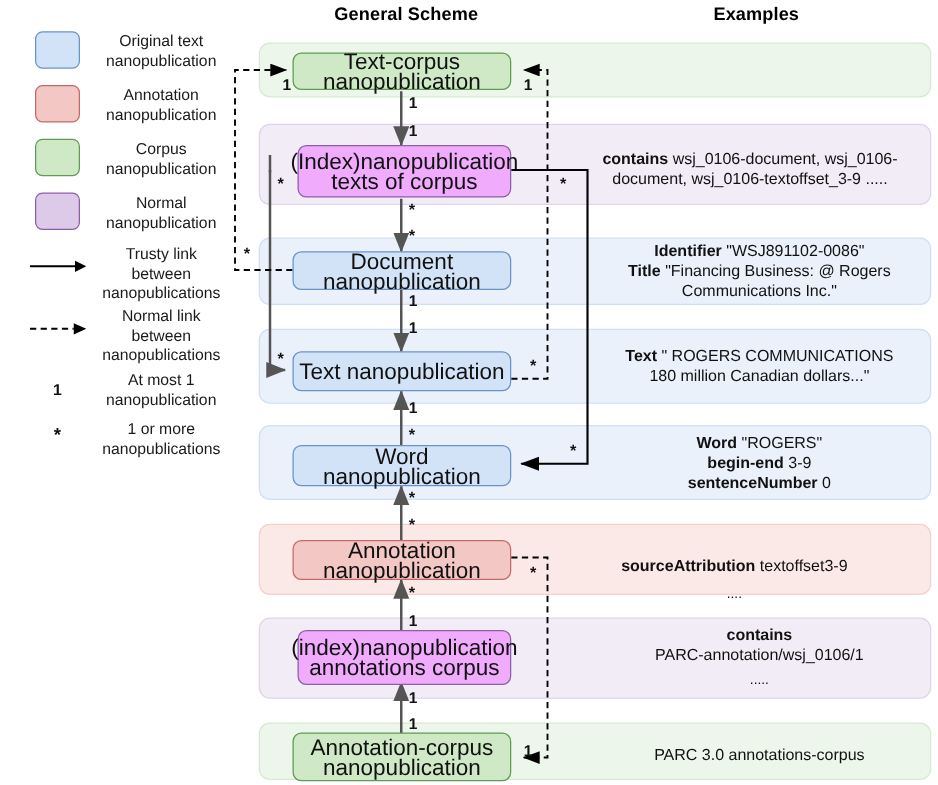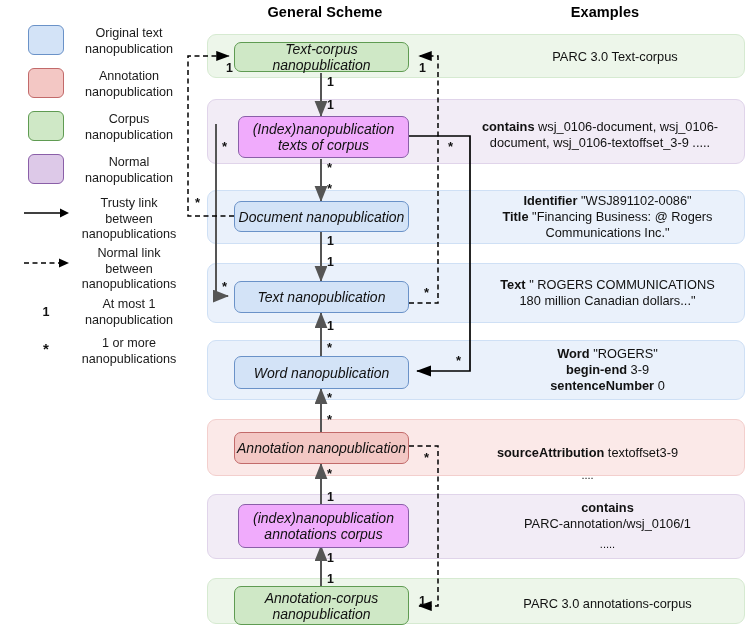--- a/index.html
+++ b/index.html
@@ -41,21 +41,21 @@
   .band-blue  {background:#eaf1fb;border-color:#cfe0f5;}
   .band-red   {background:#fbe9e8;border-color:#f3cfcd;}
   .band-green {background:#edf6ea;border-color:#d6ead1;}
   .band-purple{background:#f2ecf6;border-color:#e0d4ea;}
 
   
   .node{
     position:absolute;border-radius:7px;box-sizing:border-box;
     border-width:1.7px;border-style:solid;
     display:flex;align-items:center;justify-content:center;
-    text-align:center;font-size:14px;line-height:16px;color:#111;font-style:italic;
+    text-align:center;font-size:18px;line-height:16px;color:#111;
   }
   .n-blue  {background:#d3e3f7;border-color:#6a92c8;}
   .n-red   {background:#f3c7c4;border-color:#c26a6a;}
   .n-green {background:#cfe8c6;border-color:#5f9b52;}
   .n-purple{background:#f0abfc;border-color:#8a5fa8;}
 
   
   .example{
     position:absolute;text-align:center;font-size:12.8px;line-height:16px;
     color:#111;display:flex;align-items:center;justify-content:center;
@@ -195,23 +195,20 @@
   <div class="node n-blue" style="left:234px;top:281px;width:175px;height:32px;">Text nanopublication</div>
 
   <div class="node n-red" style="left:234px;top:432px;width:175px;height:32px;">Annotation nanopublication</div>
 
   <div class="node n-purple" style="left:238px;top:504px;width:171px;height:44px;white-space:pre-line;">(index)nanopublication
 annotations corpus</div>
 
   <div class="node n-green" style="left:234px;top:586px;width:175px;height:39px;white-space:pre-line;">Annotation-corpus
 nanopublication</div>
 
-  <div class="example" style="left:490px;top:42px;width:250px;height:30px;">
-    <span>PARC 3.0 Text-corpus</span>
-  </div>
 
   <div class="example" style="left:455px;top:112px;width:290px;height:46px;">
     <span><b>contains</b><span> wsj_0106-document, wsj_0106-document, wsj_0106-textoffset_3-9 .....</span></span>
   </div>
 
   <div class="example" style="left:470px;top:193px;width:275px;height:48px;flex-direction:column;">
     <div><b>Identifier</b><span> "WSJ891102-0086"</span></div>
     <div><b>Title</b><span> "Financing Business: @  Rogers</span></div>
     <div><span>Communications Inc."</span></div>
   </div>

